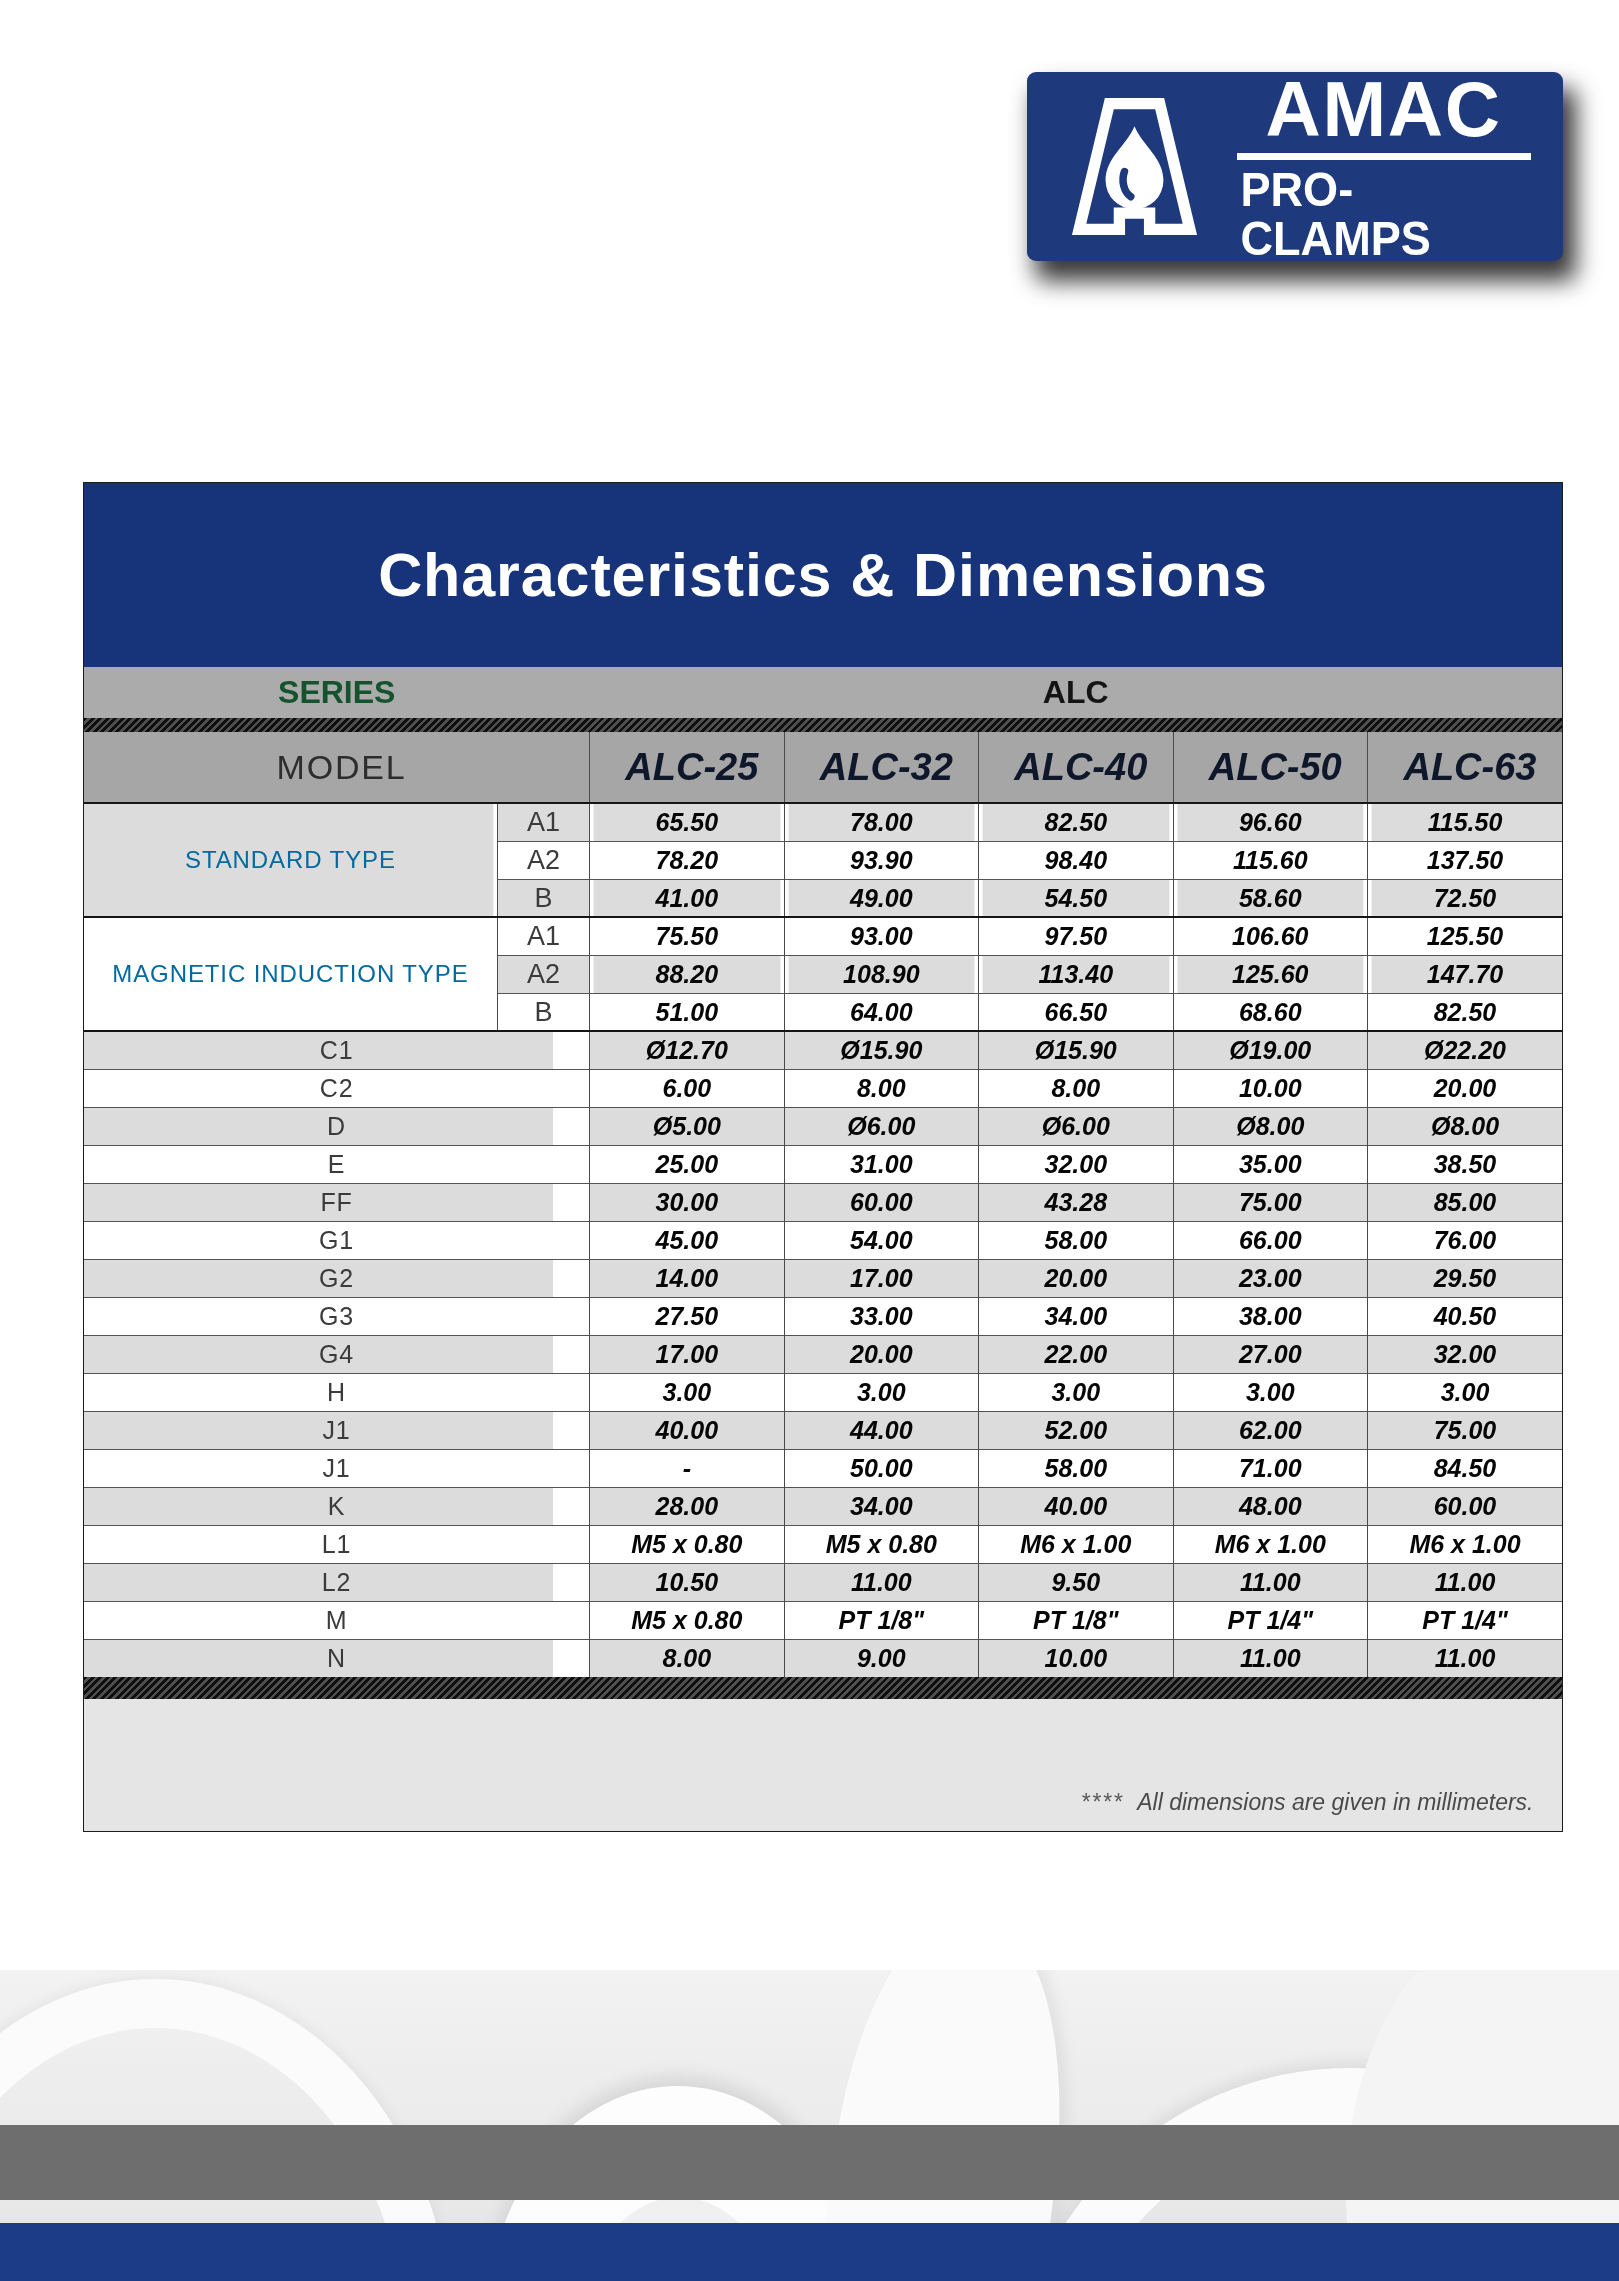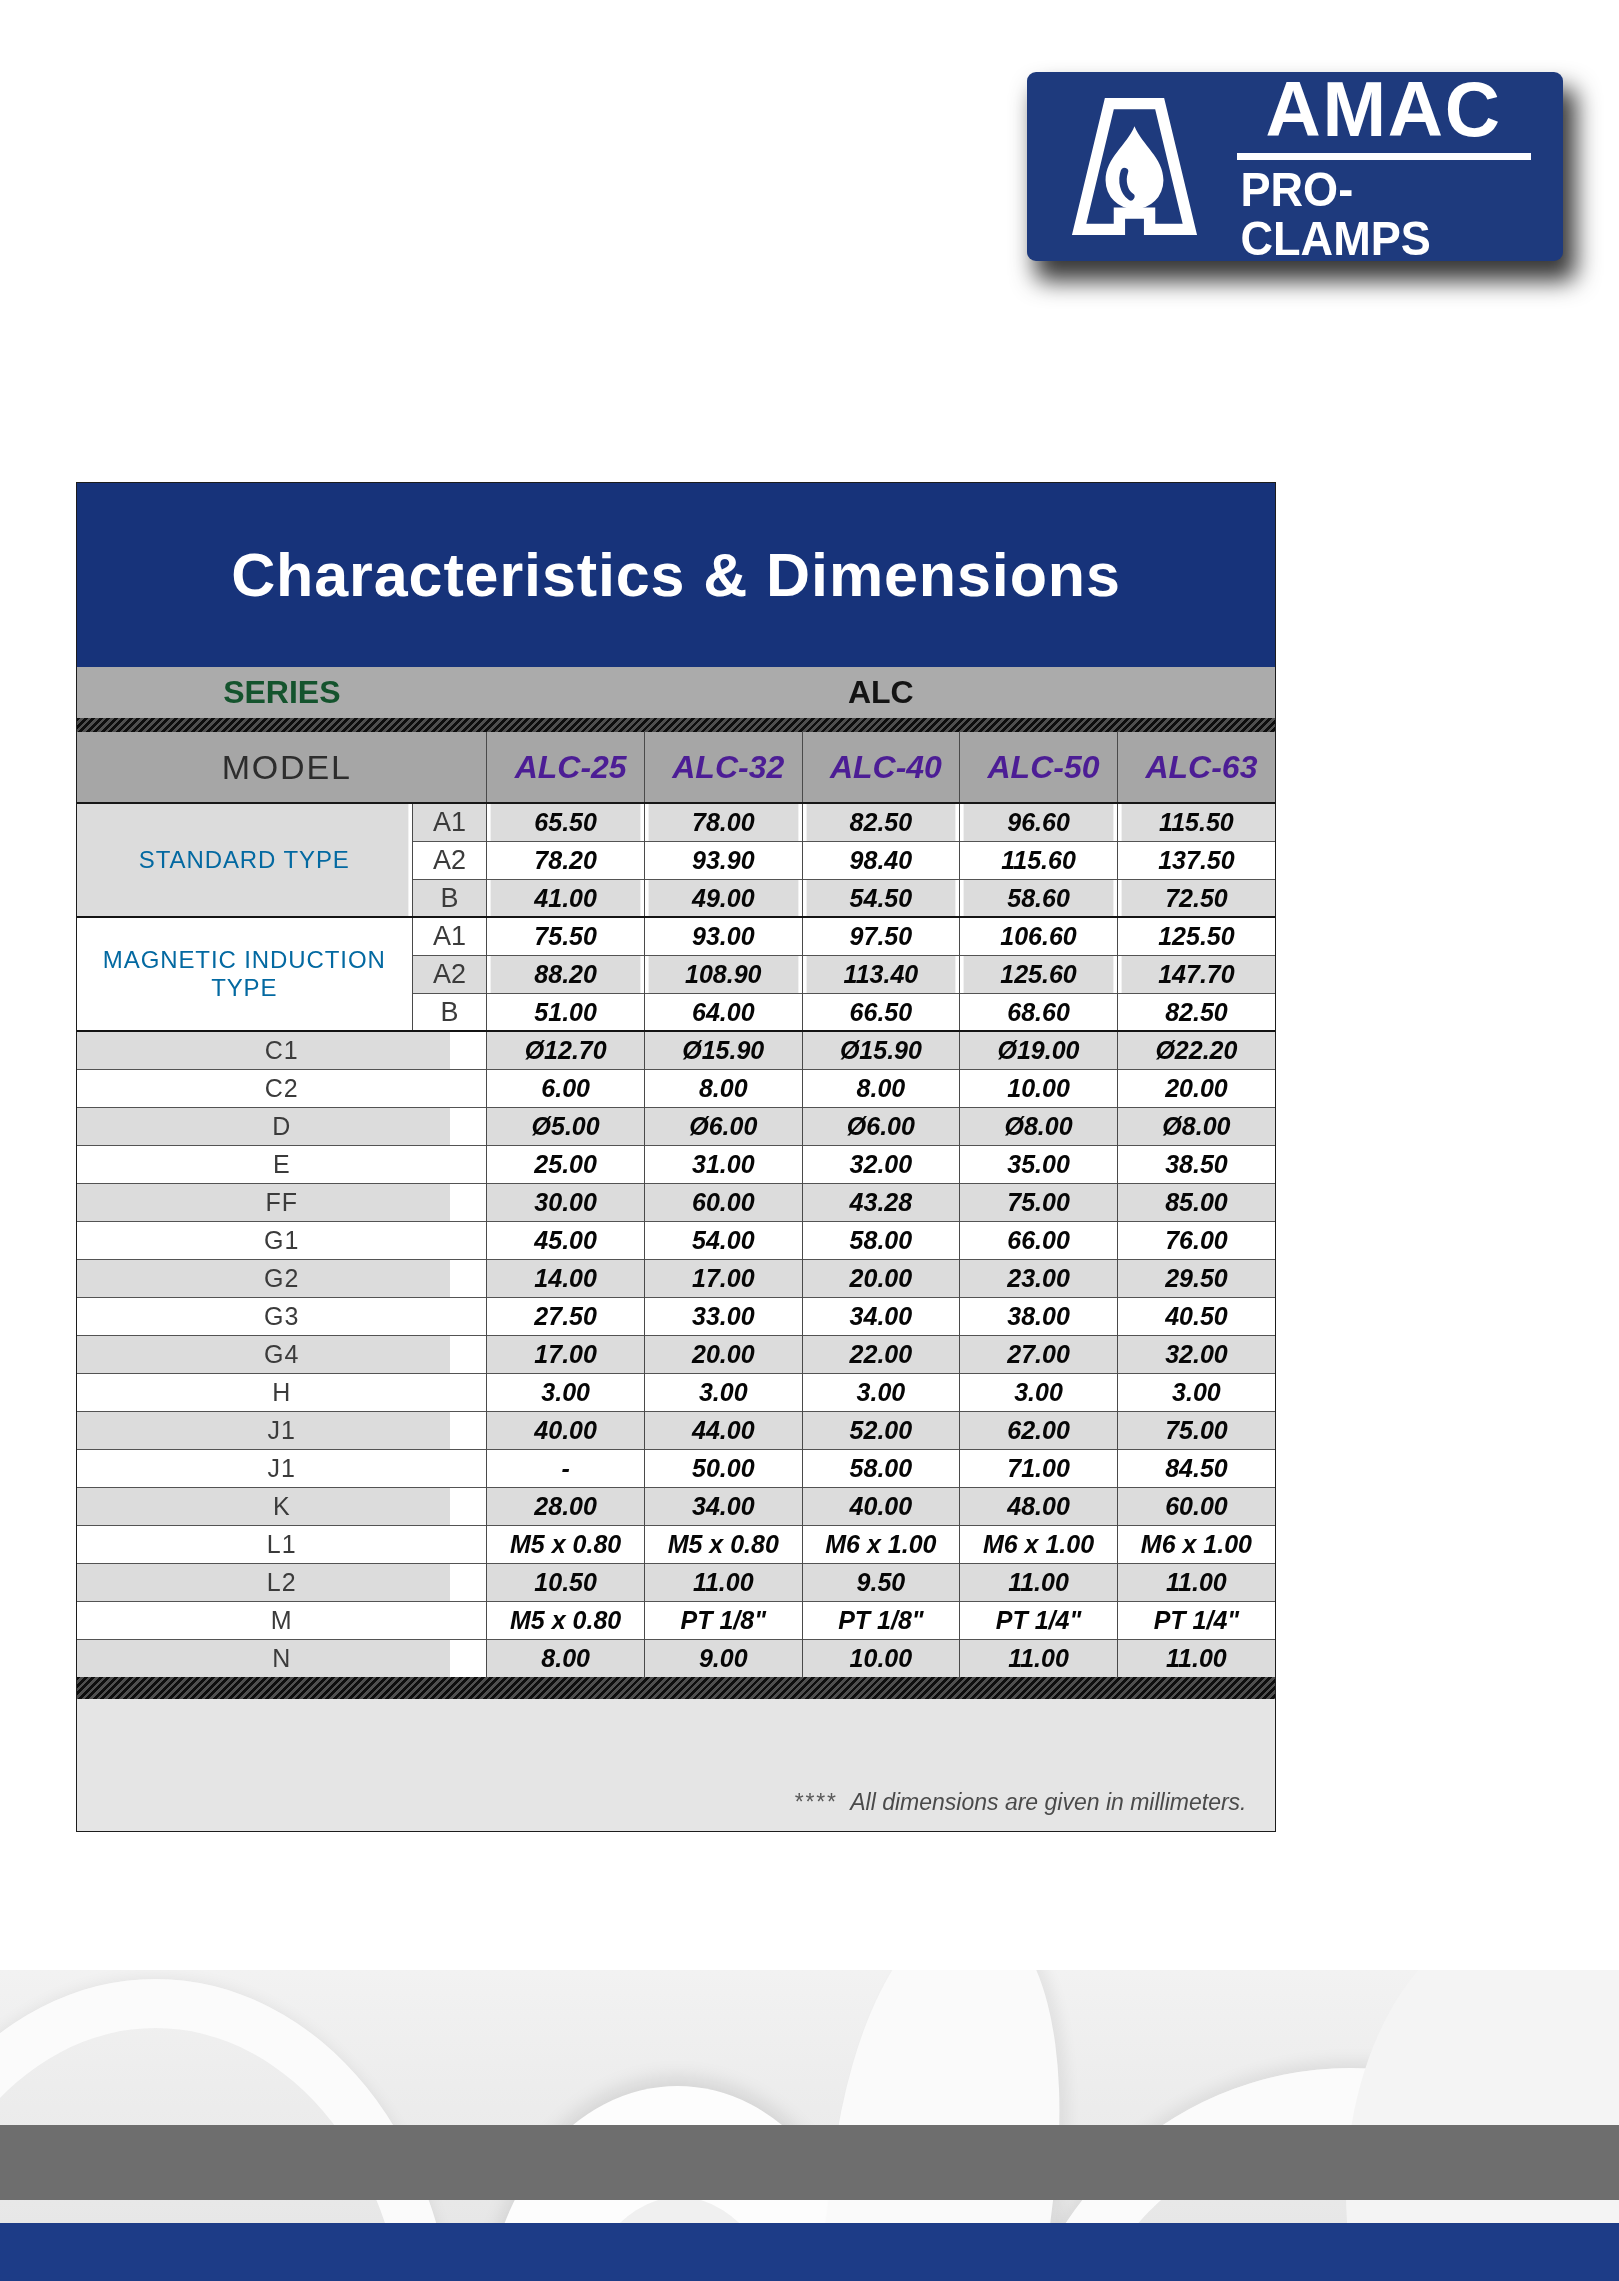--- a/index.html
+++ b/index.html
@@ -22,21 +22,21 @@
     letter-spacing:1.8px; transform:scaleX(0.98);
   }
   .logo-rule { width:294px; height:6.2px; background:#fff; margin:5.3px 0 5.3px 0; }
   .logo-sub {
     color:#fff; font-weight:bold; font-size:49px; line-height:49px;
     letter-spacing:0px; transform:scaleX(0.92);
   }
 
   
   .doc {
-    position:absolute; left:76px; top:466px; width:1200px;
+    position:absolute; left:83px; top:466px; width:1480px;
     border:1.8px solid #1c1c1c; box-sizing:border-box; background:#fff;
   }
   .title-band {
     height:184px; background:#17337a; display:flex; align-items:center; justify-content:center;
   }
   .title-band h1 {
     margin:0; color:#ffffff; font-size:61px; font-weight:bold; letter-spacing:0.9px;
   }
   .series-bar { height:51px; background:#ababab; display:flex; align-items:center; }
   .series-label { width:34.2%; text-align:center; font-size:32px; font-weight:bold; color:#14532d; }
@@ -45,21 +45,21 @@
     height:14.3px;
     background:repeating-linear-gradient(135deg,#0e0e0e 0 2.7px,#4f4f4f 2.7px 5.3px);
   }
   .hatch2 { height:21.4px; background:repeating-linear-gradient(135deg,#0e0e0e 0 2.7px,#4f4f4f 2.7px 5.3px); }
 
   table.dims { width:100%; border-collapse:collapse; table-layout:fixed; background:#fff; }
   table.dims td { vertical-align:middle; text-align:center; padding:0; }
   tr.model-row { height:71px; }
   tr.model-row td { background:#a6a6a6; border-bottom:2.7px solid #161616;padding-left:10px; }
   td.model-lbl { font-size:34px; color:#2d2d2d; letter-spacing:1.8px; }
-  td.mh { font-size:32px; font-weight:bold; font-style:italic; color:#4c1d95; border-left:1.8px solid #4a4a4a; }
+  td.mh { font-size:38px; font-weight:bold; font-style:italic; color:#0f172a; border-left:1.8px solid #4a4a4a; }
 
   tr.drow { height:38px; }
   tr.drow td { border-top:1.8px solid #535353; }
   tr.first td { border-top:none; }
   tr.sec td { border-top:2.7px solid #141414; }
 
   td.g { background:#dcdcdc; }
   td.glbl { font-size:24px; color:#0369a1; letter-spacing:0.9px; box-shadow:inset -3.6px 0 0 #fff; }
   td.sub { font-size:27px; color:#3b3b3b; border-left:1.8px solid #4a4a4a; }
   td.val {

